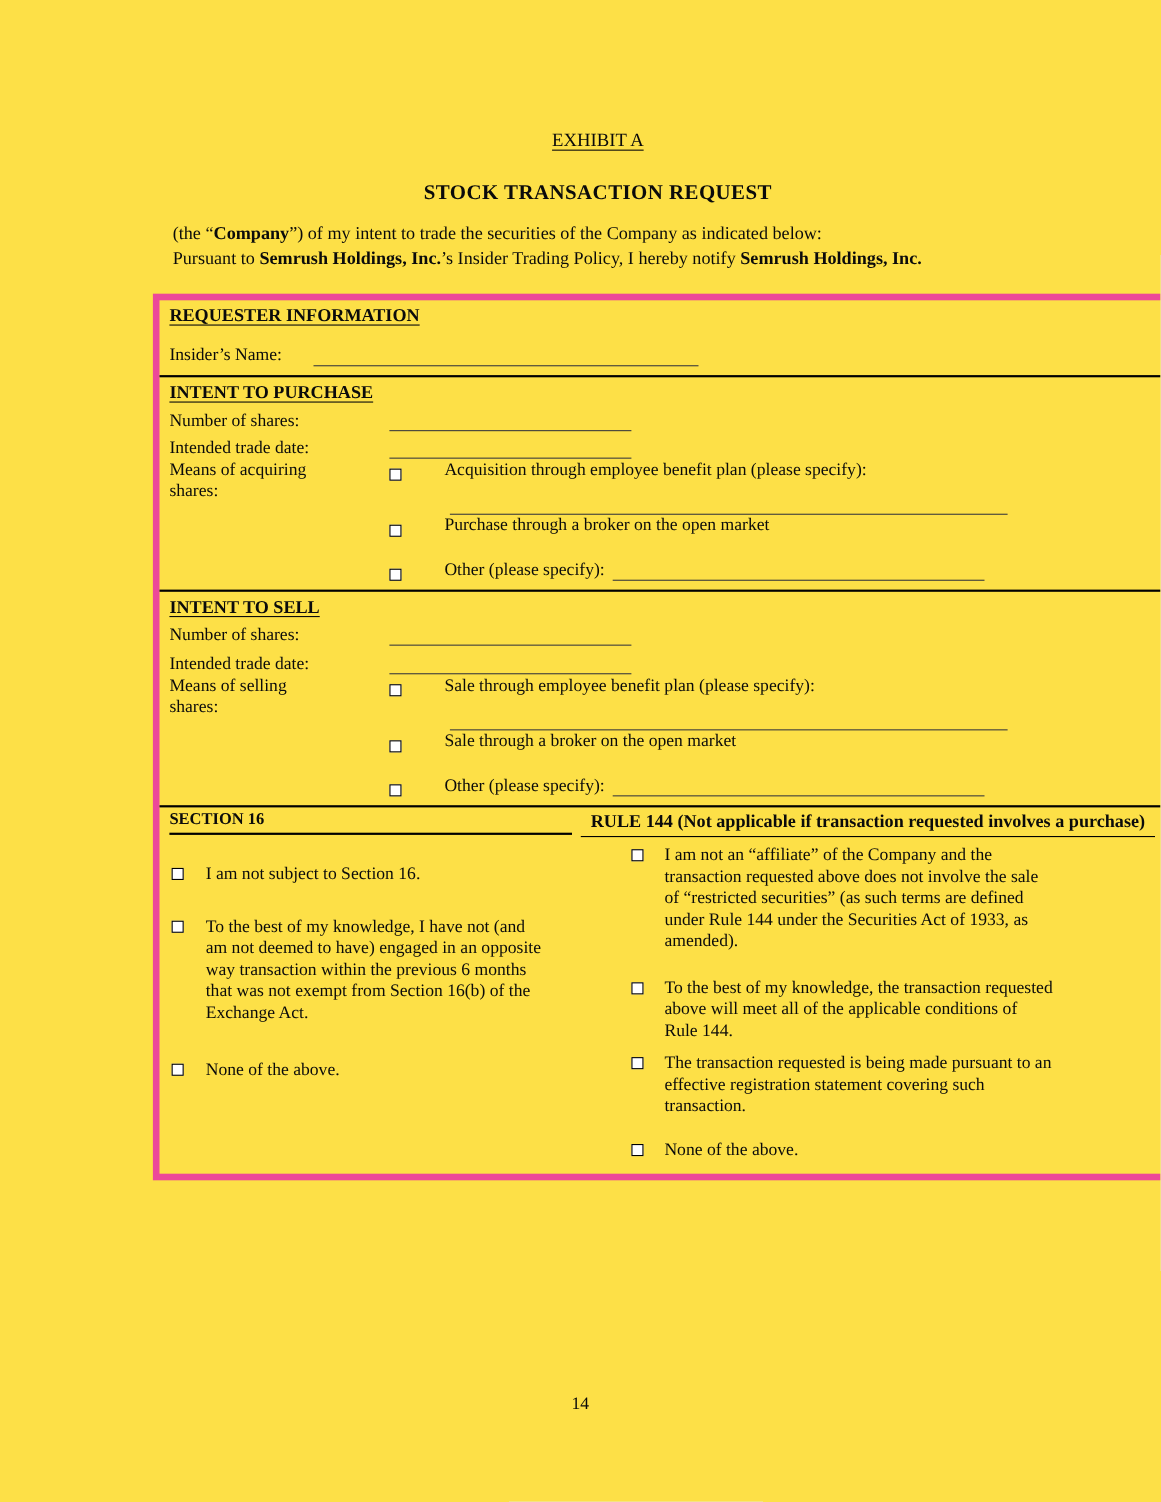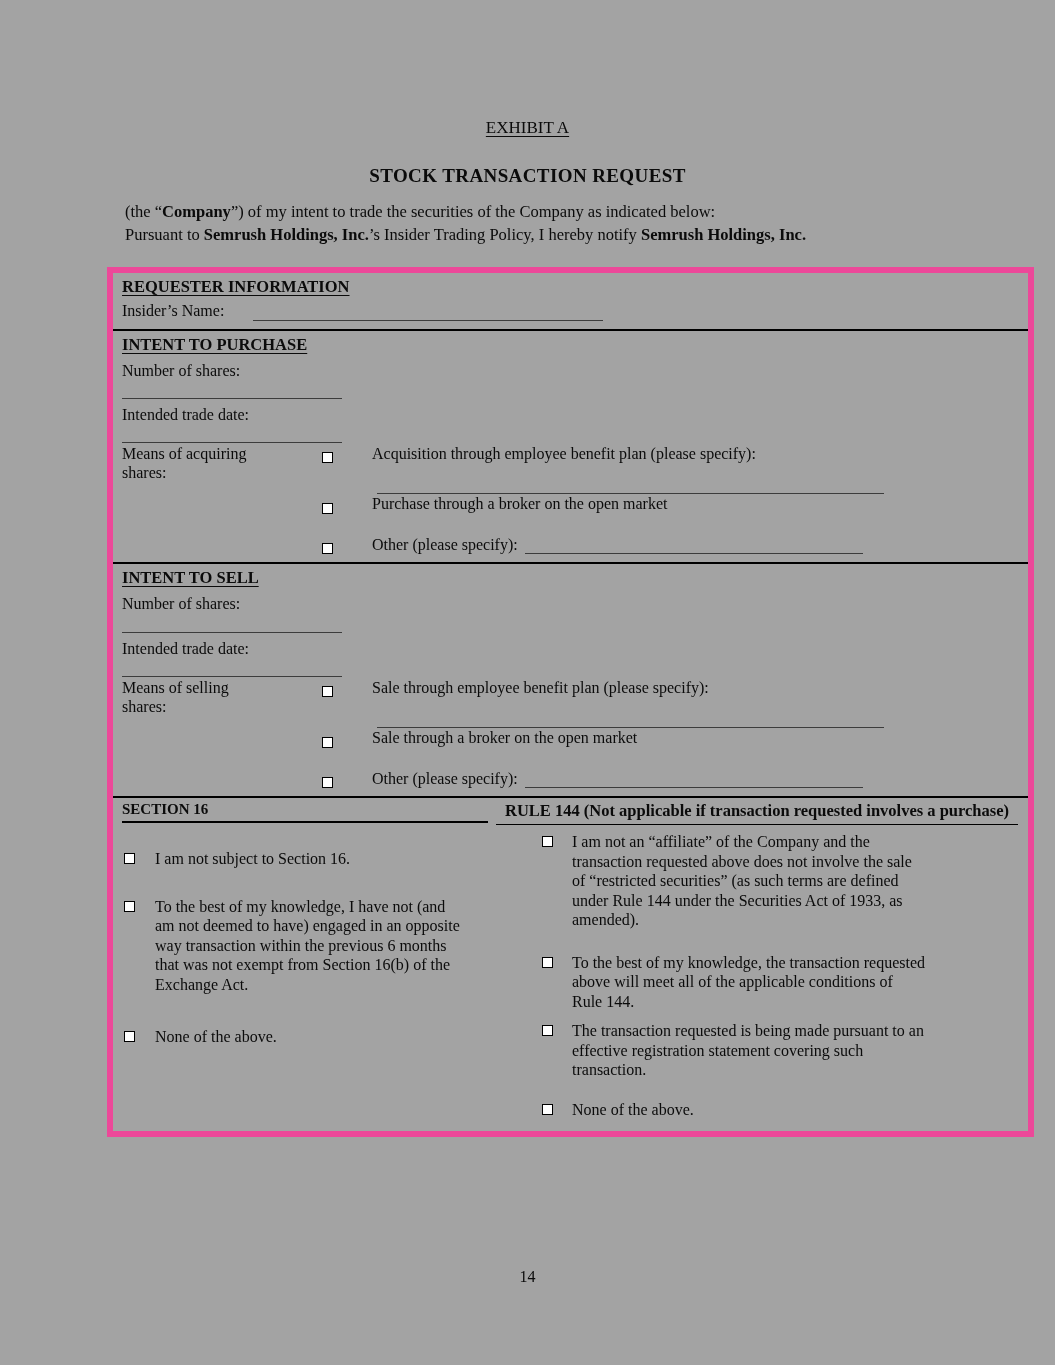--- a/index.html
+++ b/index.html
@@ -6,23 +6,24 @@
   html, body { margin: 0; padding: 0; }
   body {
     background: #e8e8e8;
     font-family: "Liberation Serif", "DejaVu Serif", serif;
     color: #0b0b0b;
   }
   .page {
     position: relative;
     width: 1055px;
     height: 1365px;
-    background: #a3a3a3;
+    background: #fde047;
     margin: 0 auto;
     overflow: hidden;
+    padding-left: 32px;
   }
 
   
   .exhibit-title {
     padding-top: 118px;
     text-align: center;
     font-size: 17px;
   }
   .exhibit-title span {
     text-decoration: underline;
@@ -52,26 +53,26 @@
   .trow { padding: 4px 10px 8px 9px; }
   .trow + .trow { border-top: 2px solid #000; }
 
   .sec-heading {
     font-weight: bold;
     font-size: 16.5px;
     text-decoration: underline;
     text-underline-offset: 3px;
   }
 
-  .name-row { display: flex; margin-top: 5px; }
+  .name-row { display: flex; margin-top: 17px; }
   .name-label { width: 131px; }
   .fill-line { border-bottom: 1.5px solid #3c3c3c; }
   .name-line { width: 350px; height: 19px; }
 
-  .field-row { display: flex; margin-top: 6px; flex-direction: column; }
+  .field-row { display: flex; margin-top: 6px; }
   .field-label { width: 200px; line-height: 1.2; }
   .short-line { width: 220px; height: 19px; }
 
   .means-row { display: flex; margin-top: 1px; }
   .means-label { width: 200px; padding-right: 45px; line-height: 1.2; }
   .options { flex: 1; }
 
   .option { display: flex; align-items: flex-end; }
   .checkbox {
     flex: none;

